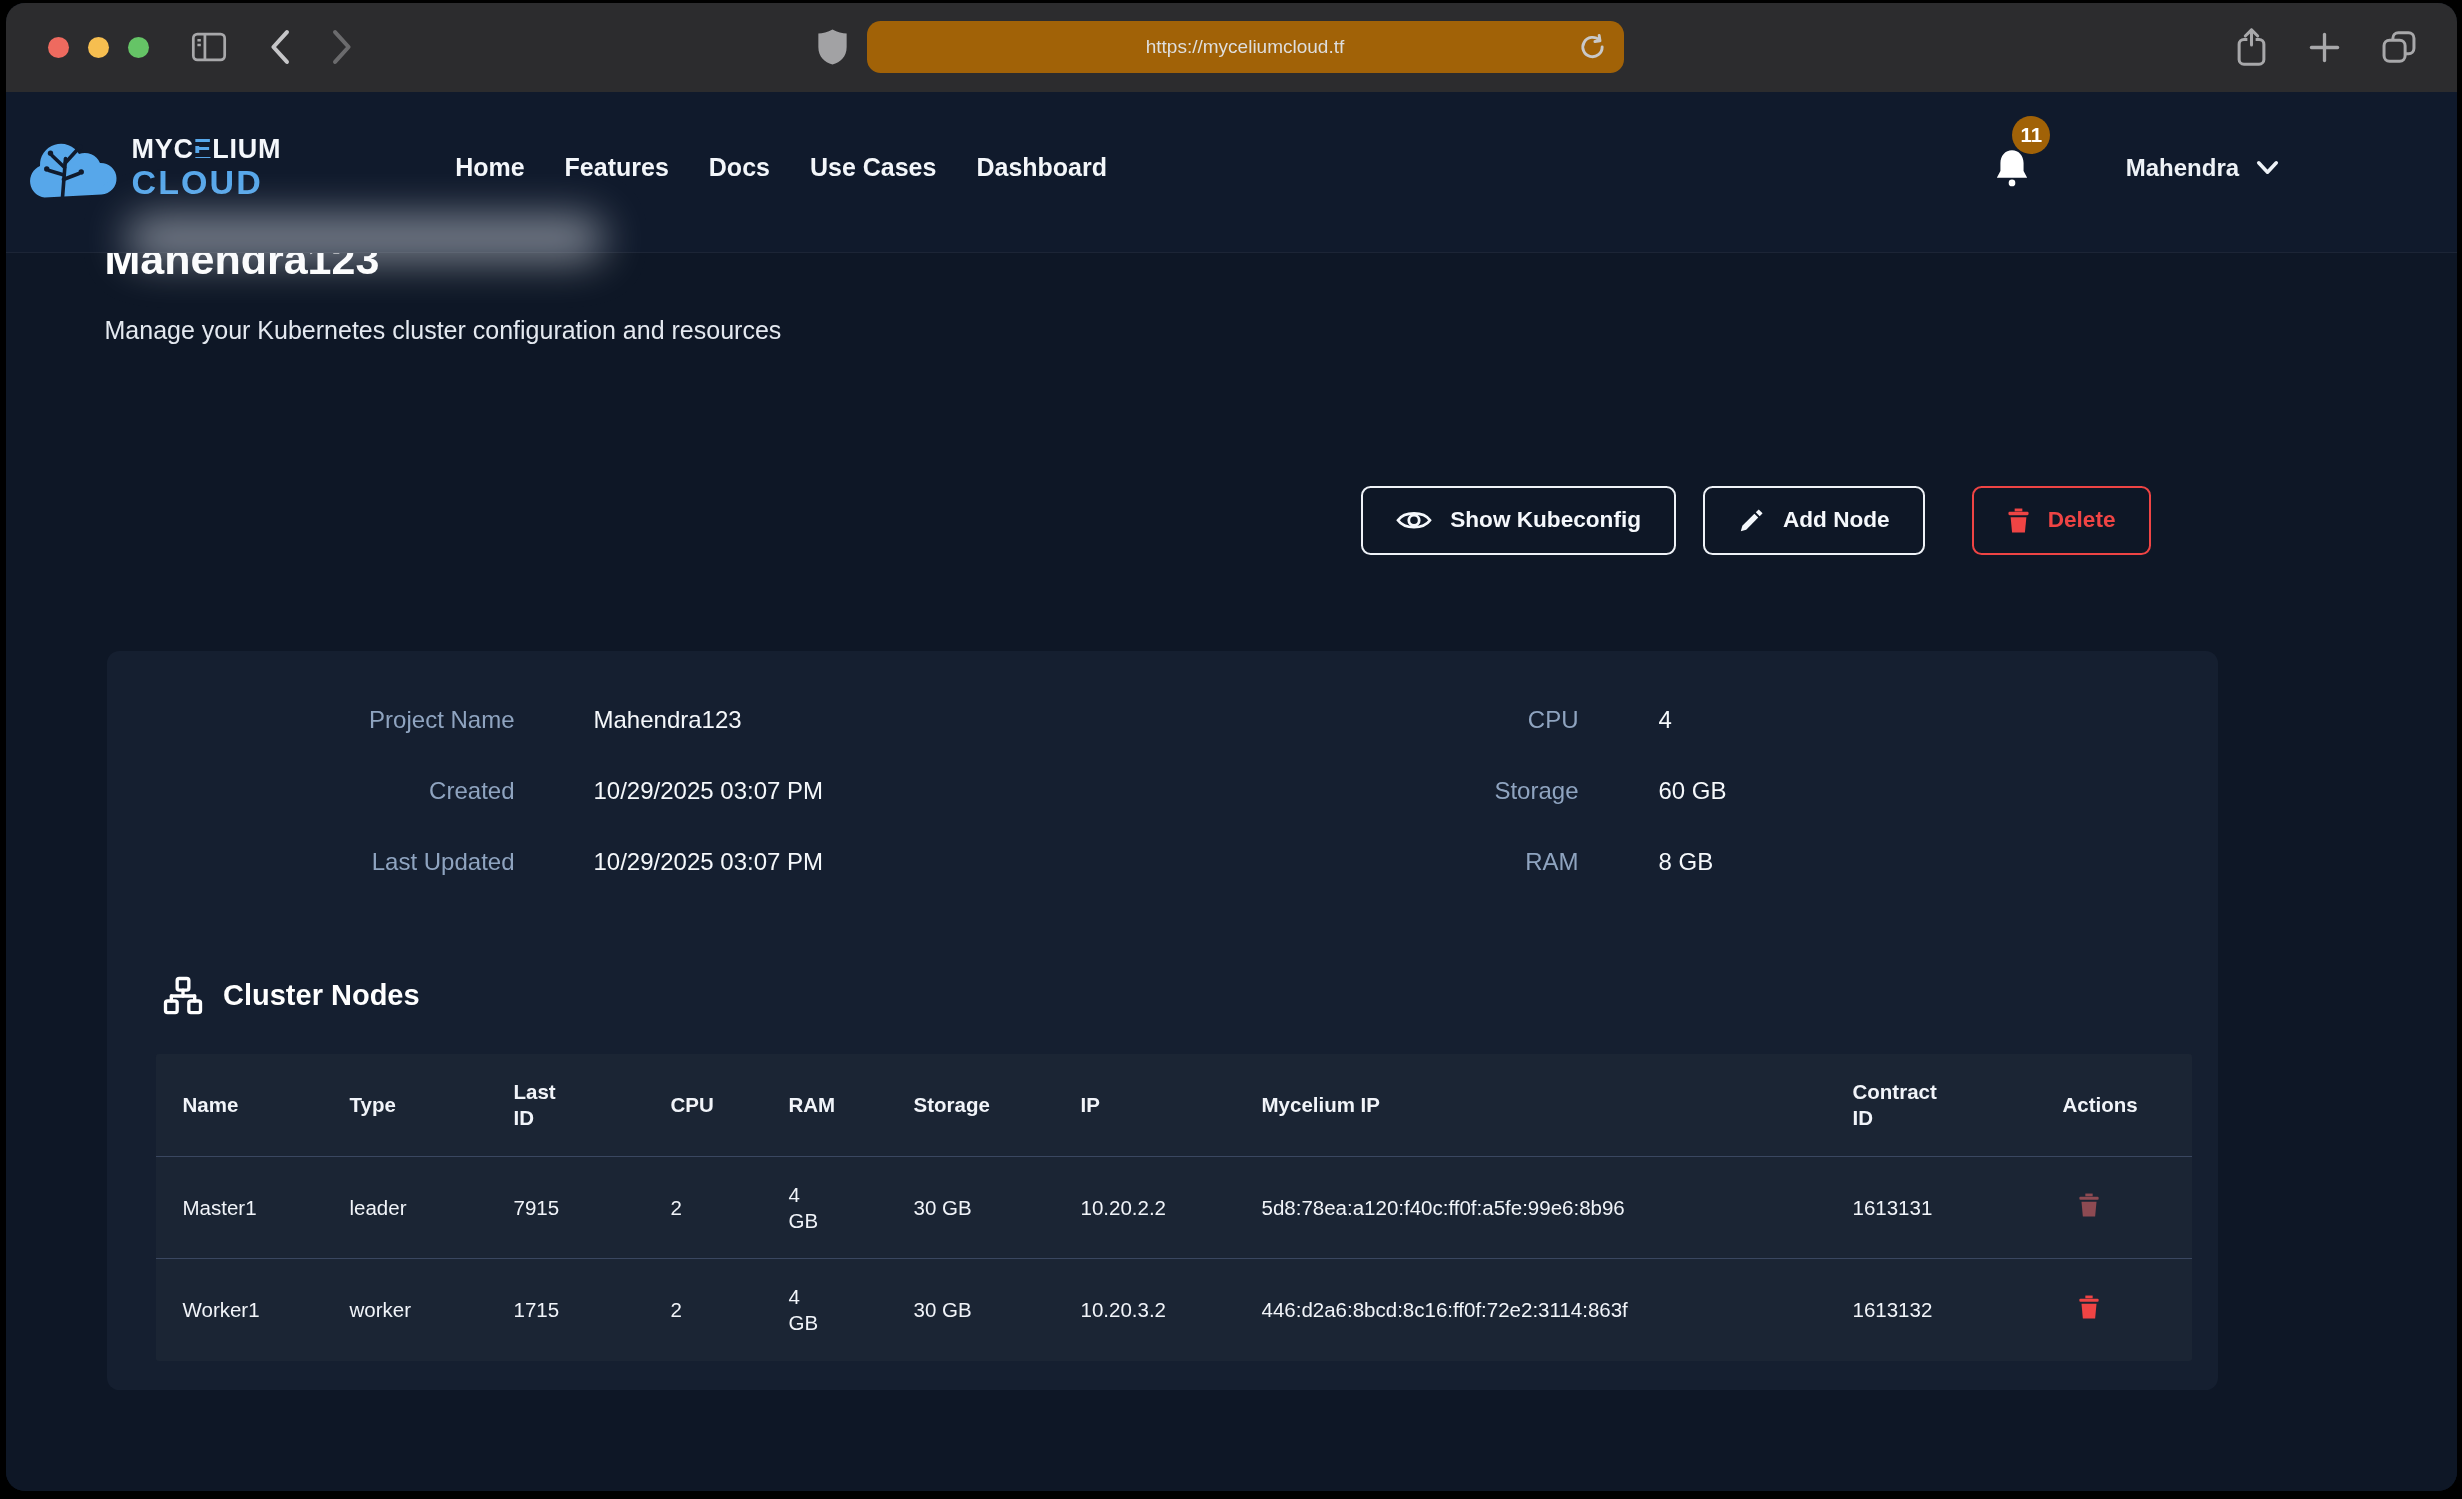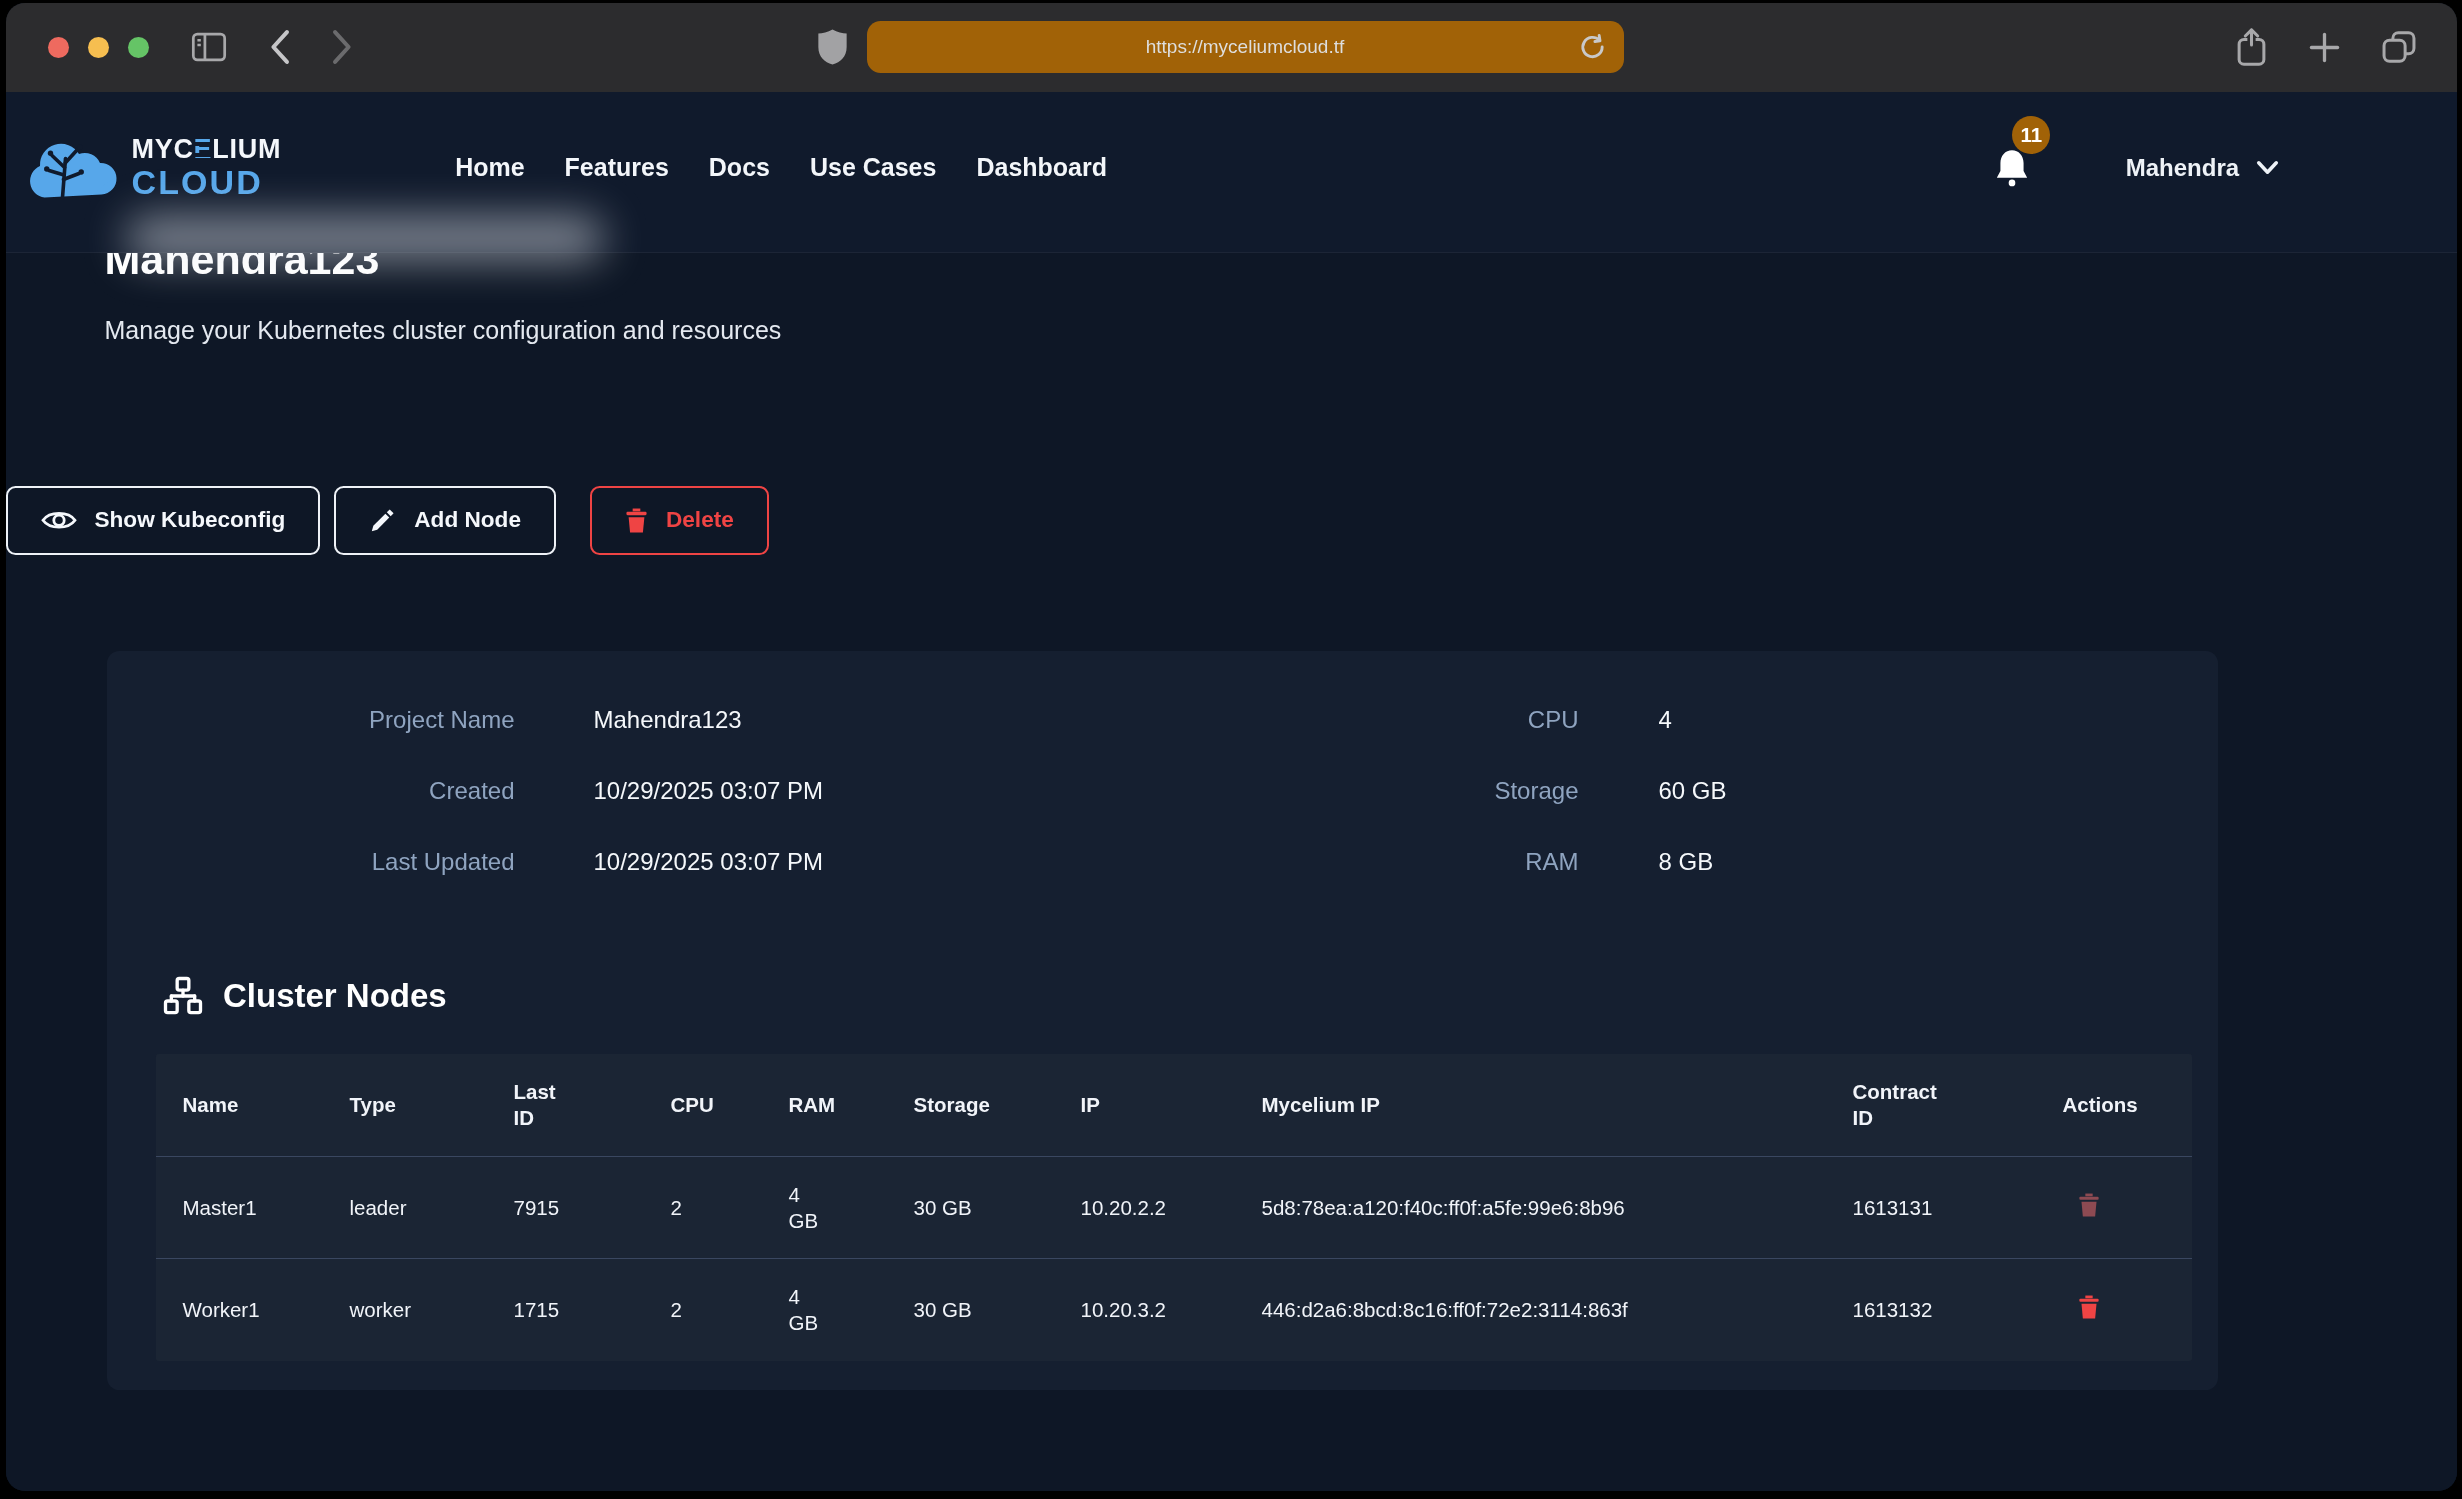--- a/index.html
+++ b/index.html
@@ -49,21 +49,21 @@
            background:#a16207; color:#fff; font-size:20.5px; font-weight:700;
            display:flex; align-items:center; justify-content:center; padding:0 5.5px; }
   .user-menu { display:flex; align-items:center; gap:16.4px; color:#eef2f7; font-size:24px; font-weight:700; cursor:pointer; }
 
   
   .hero { position:relative; z-index:1; padding:0 99px; }
   .hero h1 { font-size:43px; line-height:59px; font-weight:700; color:#ffffff; margin-top:-23px; }
   .hero p  { font-size:25px; color:#e4e9f0; margin-top:27px; }
 
   
-  .actions-row { display:flex; justify-content:flex-start; gap:14px; margin:141px 306px 0 0; }
+  .actions-row { display:flex; justify-content:flex-end; gap:27px; margin:141px 306px 0 0; }
   .btn { height:69px; border-radius:9.6px; background:transparent; display:flex; align-items:center;
          gap:18px; padding:0 33px; font-size:22.6px; font-weight:700; cursor:pointer;
          font-family:"Liberation Sans", sans-serif; }
   .btn-outline { border:2.1px solid #eef2f7; color:#f5f8fc; }
   .btn-danger  { border:2.1px solid #ef4444; color:#ef4444;margin-left:20px; }
 
   
   .panel { margin:96px 239px 0 101px; background:#151f30; border-radius:12.3px;
            padding:53px 0 42px 0; height:739px; }
   .info-flex { display:flex; }
@@ -72,21 +72,21 @@
   .info-row { display:flex; margin-bottom:40px; font-size:24px; line-height:31px; }
   .info-row:last-child { margin-bottom:0; }
   .info-label { color:#8fa4c0; text-align:right; }
   .info-left  .info-label { width:408px; }
   .info-right .info-label { width:420px; }
   .info-value { color:#f5f8fb; font-weight:500; }
   .info-left  .info-value { margin-left:79px; }
   .info-right .info-value { margin-left:80px; }
 
   .nodes-heading { display:flex; align-items:center; gap:20.5px; margin:99px 0 0 56px;
-                   color:#ffffff; font-size:33px; font-weight:700; height:40px; }
+                   color:#ffffff; font-size:29px; font-weight:700; height:40px; }
 
   .nodes-table { width:calc(100% - 100px); margin:38px 51px 0 49px; border-collapse:collapse;
                  table-layout:fixed; background:#1b2534; border-radius:2.7px; }
   .nodes-table th, .nodes-table td { text-align:left; vertical-align:middle; color:#f1f4f9;
                  font-size:20.5px; line-height:26px; padding:24.6px 6.8px 24.6px 27px; }
   .nodes-table th { font-weight:700; height:103px; }
   .nodes-table td { height:96px; font-weight:400; }
   .nodes-table tbody tr { border-top:1.4px solid #3a4760; }
   .th-narrow-node { display:inline-block; width:65px; }
   .th-narrow-contract { display:inline-block; width:97px; }

